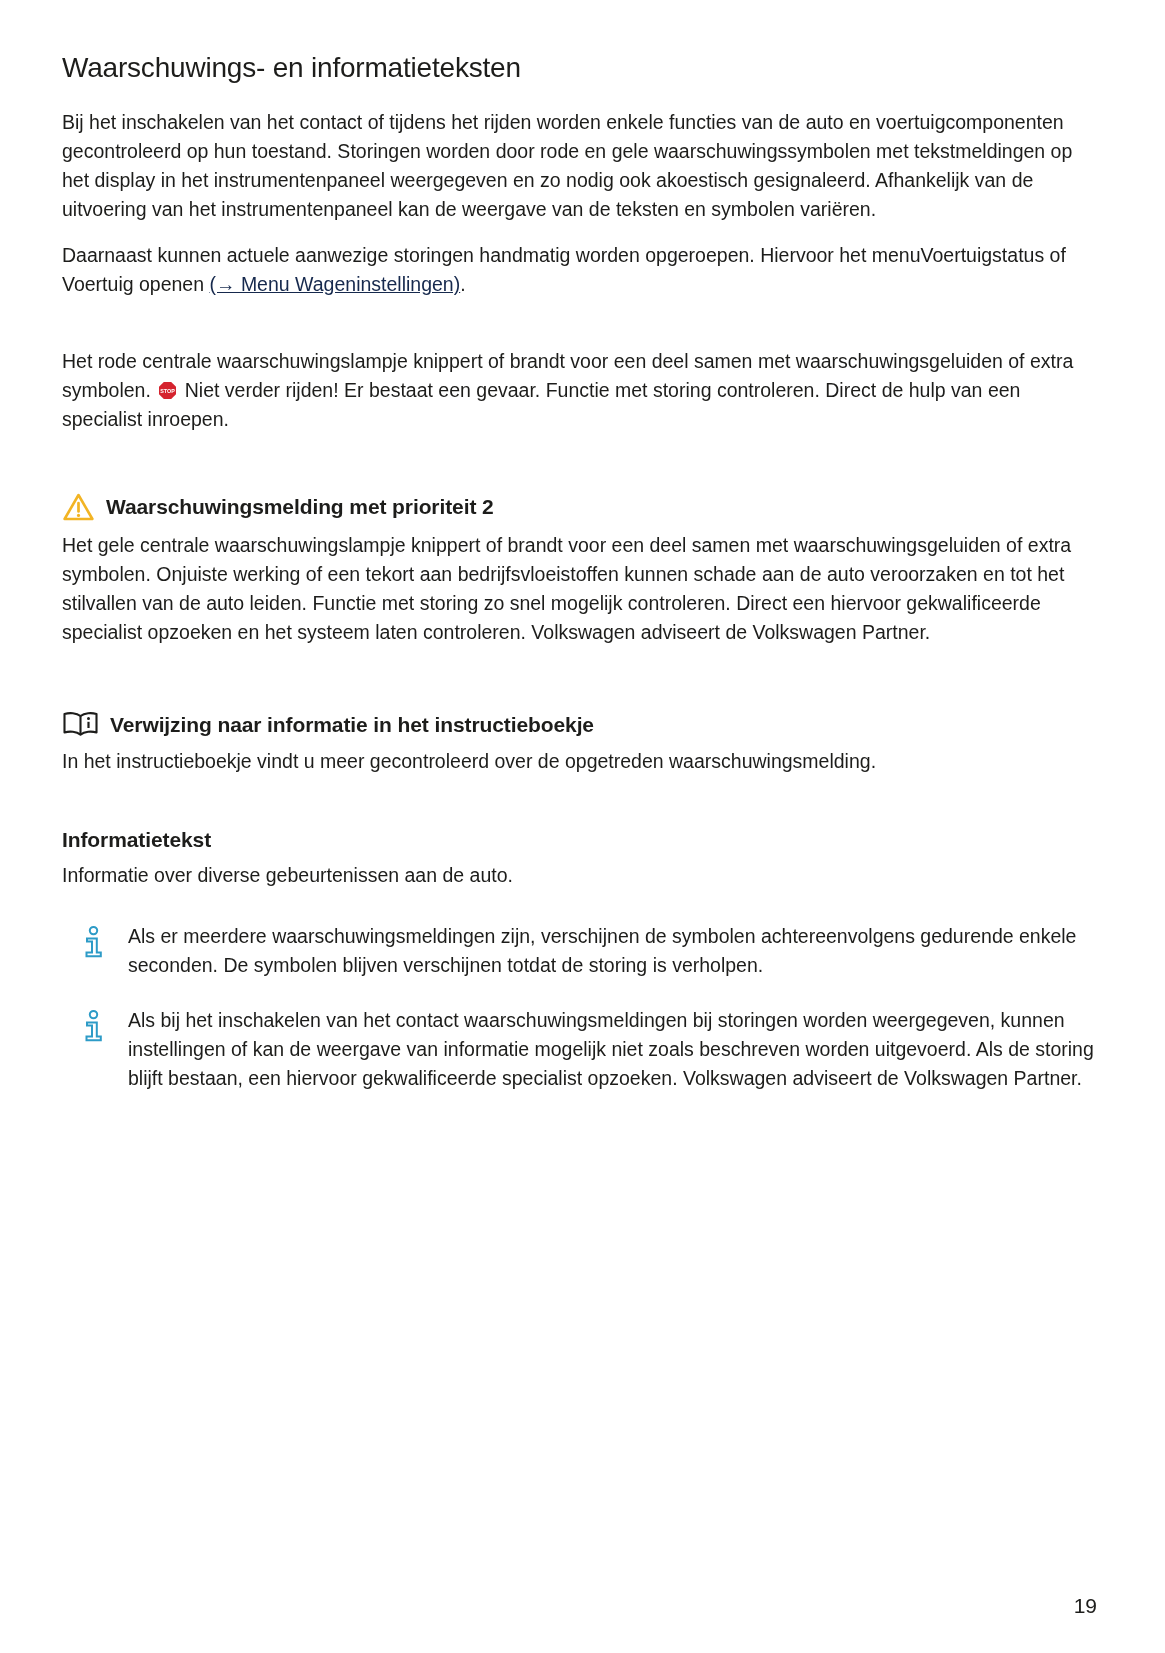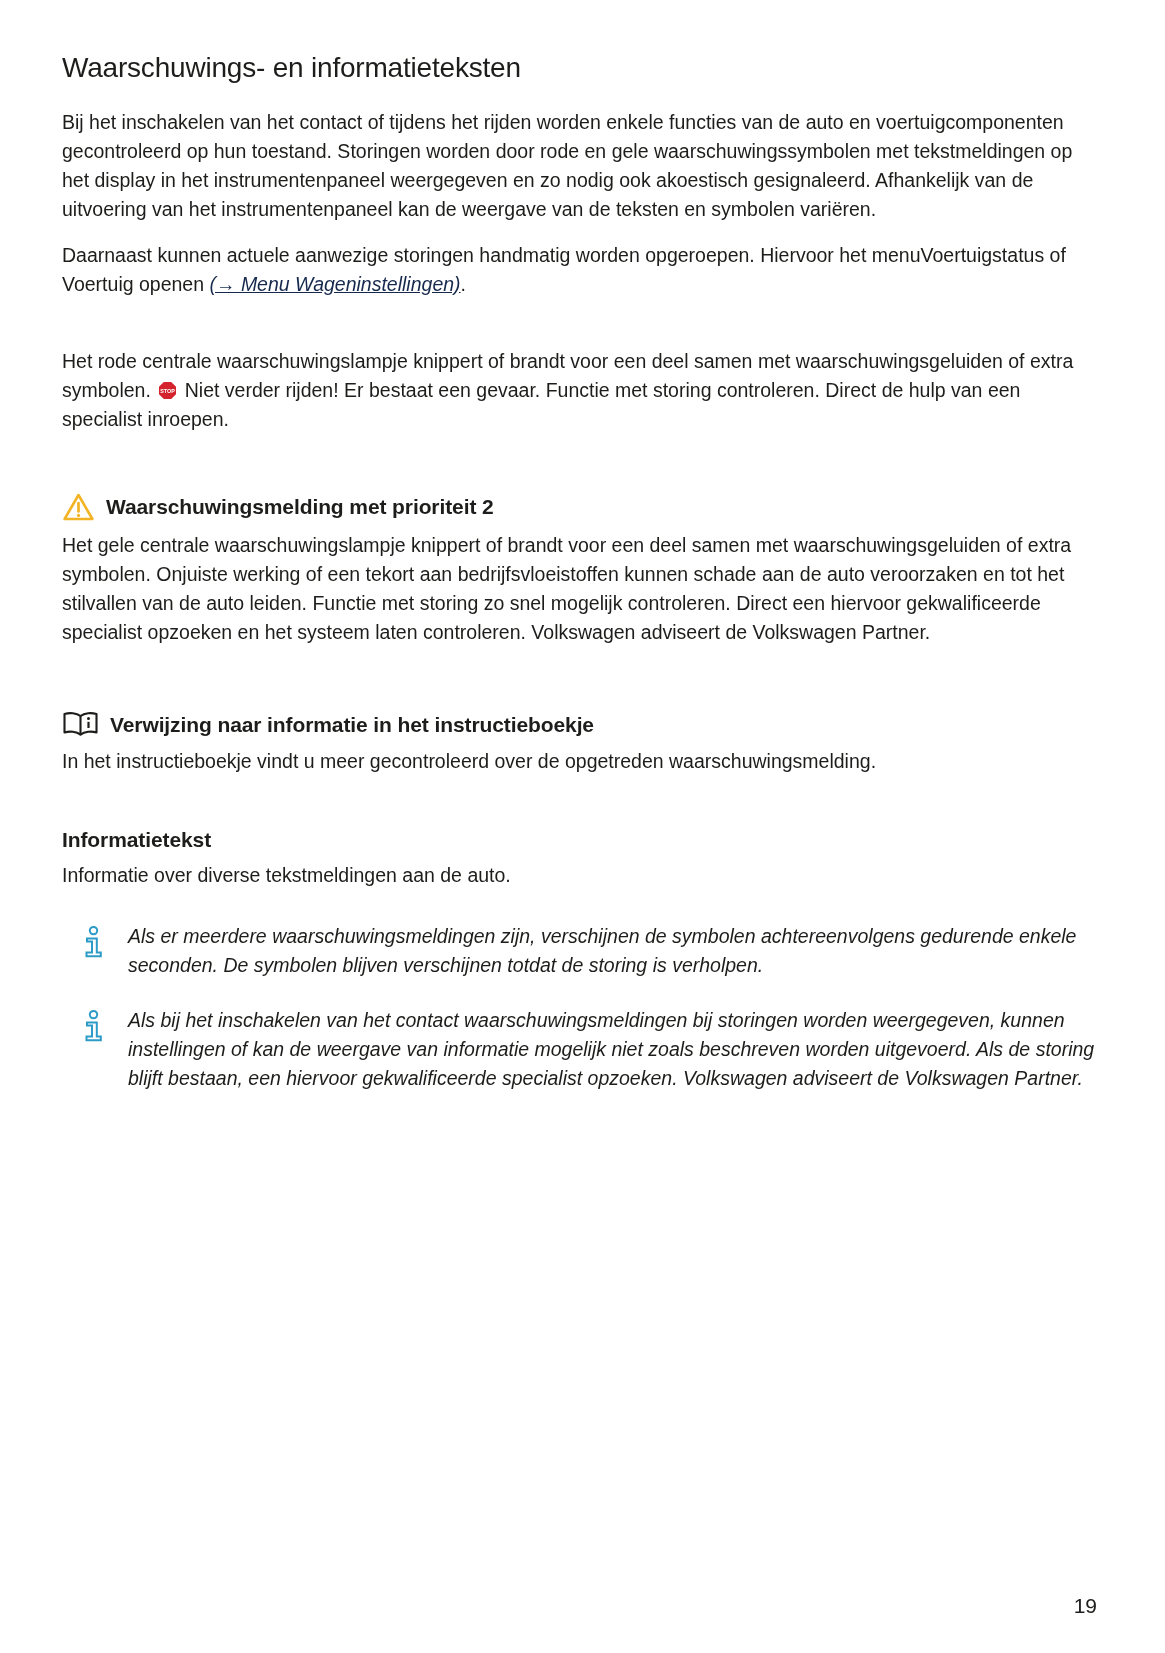--- a/index.html
+++ b/index.html
@@ -23,21 +23,20 @@
     margin-bottom: 24px;
   }
   p.body-text {
     font-size: 19.5px;
     line-height: 29px;
     margin-bottom: 17px;
     color: var(--text, #1d1d1b);
   }
   a.ref-link {
     color: var(--link, #16294d);
-    font-style: italic;
     text-decoration: underline;
     cursor: pointer;
   }
   section.sec { margin-top: 46px; }
   .sec-head {
     display: flex;
     align-items: center;
     gap: 11px;
     margin-bottom: 9px;
   }
@@ -58,21 +57,20 @@
   ul.info-list {
     list-style: none;
     margin-top: 32px;
   }
   ul.info-list li {
     display: flex;
     align-items: flex-start;
     gap: 22px;
     padding-left: 17px;
     margin-bottom: 26px;
-    font-style: italic;
   }
   ul.info-list .info-glyph {
     flex: 0 0 auto;
     margin-top: 3px;
     display: inline-flex;
   }
   ul.info-list p.body-text { margin-bottom: 0; }
   .page-number {
     position: absolute;
     top: 1594px;
@@ -126,21 +124,21 @@
       </span>
       <h2>Verwijzing naar informatie in het instructieboekje</h2>
     </div>
     <p class="body-text">In het instructieboekje vindt u meer gecontroleerd over de opgetreden waarschuwingsmelding.</p>
   </section>
 
   <section class="sec" style="margin-top:52px;">
     <div class="sec-head" style="gap:0;">
       <h2>Informatietekst</h2>
     </div>
-    <p class="body-text">Informatie over diverse tekstmeldingen aan de auto.</p>
+    <p class="body-text">Informatie over diverse gebeurtenissen aan de auto.</p>
   </section>
 
   <ul class="info-list">
     <li>
       <span class="info-glyph">
         <svg width="27" height="38" viewBox="0 0 27 38" aria-hidden="true">
           <circle cx="14.5" cy="5.6" r="3.7" fill="none" stroke="var(--info_blue)" stroke-width="2"></circle>
           <path d="M8 13.5 L8 16.6 L13 16.6 L13 27.5 L7.5 27.5 L7.5 31.2 L21.8 31.2 L21.8 27.5 L17.8 27.5 L17.8 13.5 Z" fill="none" stroke="var(--info_blue)" stroke-width="2" stroke-linejoin="miter"></path>
         </svg>
       </span>

